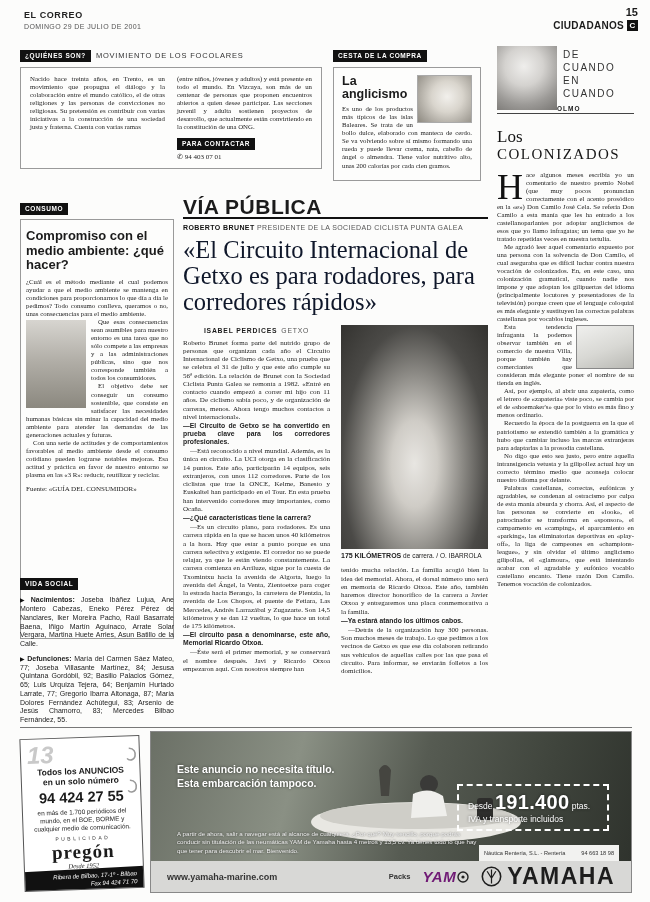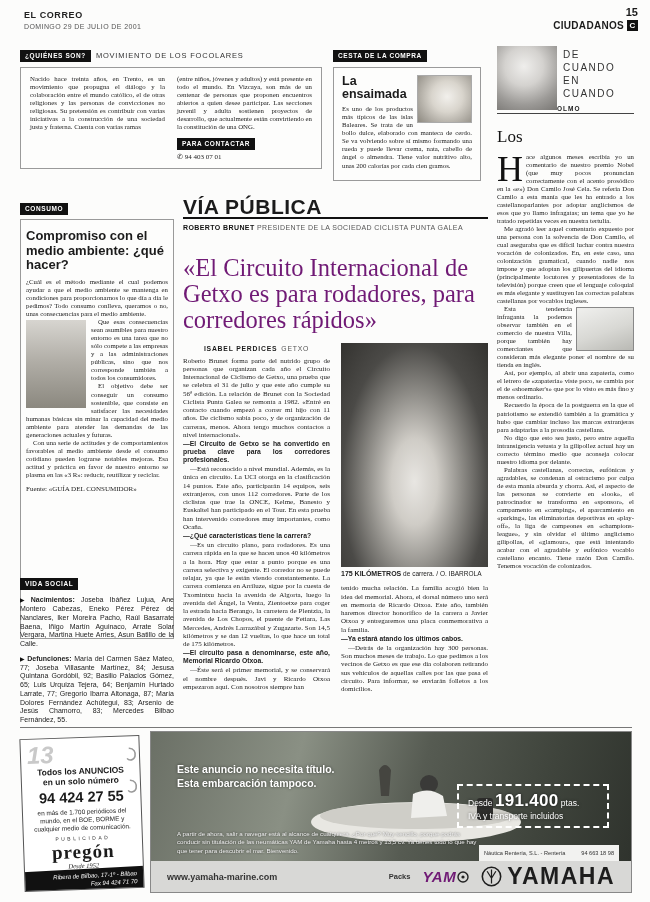--- a/index.html
+++ b/index.html
@@ -74,21 +74,21 @@
   .vida .entry { margin-top:6px; font:7px/1.25 "Liberation Sans",sans-serif; text-align:justify; color:#222; }
   .vida .bullet { color:#111; font-size:6px; margin-right:2px; }
   .vida .lbl { font-weight:bold; }
 
   
   .via { position:absolute; left:183px; top:196px; width:305px; }
   .via-section { font:900 21px/1 "Liberation Sans",sans-serif; letter-spacing:.5px; border-bottom:2px solid #111; }
   .via-kicker { margin-top:5px; font:7px "Liberation Sans",sans-serif; letter-spacing:.4px; }
   .via-kicker .name { font-weight:bold; color:#111; }
   .via-kicker .role { color:#555; }
-  .via-headline { margin-top:24px; font:400 24.5px/1.07 "Liberation Serif",serif; color:#701a75; }
+  .via-headline { margin-top:6px; font:400 24.5px/1.07 "Liberation Serif",serif; color:#0f172a; }
   .via-cols { margin-top:9px; display:flex; gap:11px; height:373px; overflow:hidden; }
   .via-col { width:147px; }
   .byline { text-align:center; font:bold 6.8px "Liberation Sans",sans-serif; letter-spacing:.8px; padding:2px 0 5px; }
   .byline .place { font-weight:normal; color:#555; margin-left:4px; }
   .via .jtext { font-size:7px; }
   .via .jtext p { margin-bottom:1px; }
   .via .q { font-family:"Liberation Sans",sans-serif; font-weight:bold; font-size:6.8px; text-indent:0 !important; }
   .brunet-photo { width:147px; height:224px;
     background:radial-gradient(ellipse at 50% 62%, #e8e6e2 0%, #cfccc6 22%, #8f8d88 45%, #4b4a47 70%, #33322f 100%); }
   .caption { font:6.5px/1.25 "Liberation Sans",sans-serif; color:#222; margin:3px 0 6px; }
@@ -109,21 +109,21 @@
   .pregon-foot { position:absolute; left:-2px; right:-2px; bottom:-2px; background:#111; color:#fff; transform:rotate(-1deg);
     font:italic 6px/1.35 "Liberation Sans",sans-serif; text-align:right; padding:3px 8px; }
   .pregon-hooks { position:absolute; right:2px; top:10px; color:#9a9a9a; }
 
   .yamaha { position:absolute; left:150px; top:731px; width:482px; height:162px; border:1px solid #888; }
   .yam-photo { position:relative; width:100%; height:129px; overflow:hidden;
     background:linear-gradient(105deg,#6b7066 0%,#8a9084 30%,#565b52 55%,#3f443c 80%,#2f332d 100%); }
   .yam-headline { position:absolute; left:26px; top:30px; color:#fff; font:bold 10.5px/1.35 "Liberation Sans",sans-serif; text-shadow:0 0 3px rgba(0,0,0,.6); }
   .price-box { position:absolute; right:22px; top:52px; width:152px; border:2px dashed #fff; padding:5px 9px; color:#fff; text-shadow:0 0 3px rgba(0,0,0,.6); }
   .price-line { font:8.5px "Liberation Sans",sans-serif; white-space:nowrap; }
-  .price-line b { font-size:17px; letter-spacing:.3px; }
+  .price-line b { font-size:20px; letter-spacing:.3px; }
   .yam-small { position:absolute; left:26px; bottom:6px; width:300px; color:#f2f2f2; font:6.2px/1.35 "Liberation Sans",sans-serif; text-shadow:0 0 2px rgba(0,0,0,.7); }
   .dealer-box { position:absolute; right:12px; bottom:0; width:140px; height:16px; background:#f2f2f0; color:#333;
     display:flex; align-items:center; justify-content:space-between; padding:0 5px; font:5.6px "Liberation Sans",sans-serif; }
   .yam-footer { height:31px; background:#d8d8d6; display:flex; align-items:center; justify-content:space-between; padding:0 16px; }
   .yam-url { font:bold 9px "Liberation Sans",sans-serif; color:#333; }
   .yam-footer-right { display:flex; align-items:center; gap:12px; }
   .packs { font:bold 7.5px "Liberation Sans",sans-serif; color:#333; }
   .yam-logo { font:900 italic 15px "Liberation Sans",sans-serif; color:#701a75; letter-spacing:.5px; display:flex; align-items:center; gap:1px; }
   .brand { display:flex; align-items:center; gap:5px; }
   .brand-name { font:900 23px/1 "Liberation Sans",sans-serif; letter-spacing:1.5px; color:#1d1d1d; }
@@ -165,35 +165,36 @@
           <span>94 403 07 01</span>
         </div>
       </div>
     </div>
   </section>
 
   <section class="cesta">
     <span class="badge">CESTA DE LA COMPRA</span>
     <div class="box">
       <div class="photo"></div>
-      <h2>La ensaimada</h2>
+      <h2>La anglicismo</h2>
       <div class="jtext">
           <p>Es uno de los productos más típicos de las islas Baleares. Se trata de un bollo dulce, elaborado con manteca de cerdo. Se va volviendo sobre sí mismo formando una rueda y puede llevar crema, nata, cabello de ángel o almendra. Tiene valor nutritivo alto, unas 200 calorías por cada cien gramos.</p>
         </div>
     </div>
   </section>
 
   <section class="olmo">
     <div class="olmo-header">
       <div class="olmo-photo photo"></div>
       <div class="olmo-title">DE CUANDO EN CUANDO</div>
       <div class="olmo-author">OLMO</div>
     </div>
     <div class="olmo-headline">
       <div class="l1">Los</div>
+      <div class="l2">COLONIZADOS</div>
     </div>
     <div class="olmo-body">
       <p class="first"><span class="dropcap">H</span><span>ace algunos meses escribía yo un comentario de nuestro premio Nobel (que muy pocos pronuncian correctamente con el acento prosódico en la «e») Don Camilo José Cela. Se refería Don Camilo a esta manía que les ha entrado a los castellanoparlantes por adoptar anglicismos de esos que yo llamo infragatas; un tema que yo he tratado repetidas veces en nuestra tertulia.</span></p>
       <p><span>Me agradó leer aquel comentario expuesto por una persona con la solvencia de Don Camilo, el cual aseguraba que es difícil luchar contra nuestra vocación de colonizados. En, en este caso, una colonización gramatical, cuando nadie nos impone y que adoptan los gilipuertas del idioma (principalmente locutores y presentadores de la televisión) porque creen que el lenguaje coloquial es más elegante y sustituyen las correctas palabras castellanas por vocablos ingleses.</span></p>
       <div class="olmo-sketch"></div>
       <p>Esta tendencia infraganta la podemos observar también en el comercio de nuestra Villa, porque también hay comerciantes que consideran más elegante poner el nombre de su tienda en inglés.</p>
       <p>Así, por ejemplo, al abrir una zapatería, como el letrero de «zapatería» viste poco, se cambia por el de «shoemaker's» que por lo visto es más fino y menos ordinario.</p>
       <p>Recuerdo la época de la postguerra en la que el patriotismo se extendió también a la gramática y hubo que cambiar incluso las marcas extranjeras para adaptarlas a la prosodia castellana.</p>
       <p>No digo que esto sea justo, pero entre aquella intransigencia vetusta y la gilipollez actual hay un correcto término medio que aconseja colocar nuestro idioma por delante.</p>
       <p>Palabras castellanas, correctas, eufónicas y agradables, se condenan al ostracismo por culpa de esta manía absurda y chorra. Así, el aspecto de las personas se convierte en «look», el patrocinador se transforma en «sponsor», el campamento en «camping», el aparcamiento en «parking», las eliminatorias deportivas en «play-off», la liga de campeones en «champions-league», y sin olvidar el último anglicismo gilipollas, el «glamour», que está intentando acabar con el agradable y eufónico vocablo castellano encanto. Tiene razón Don Camilo. Tenemos vocación de colonizados.</p>

